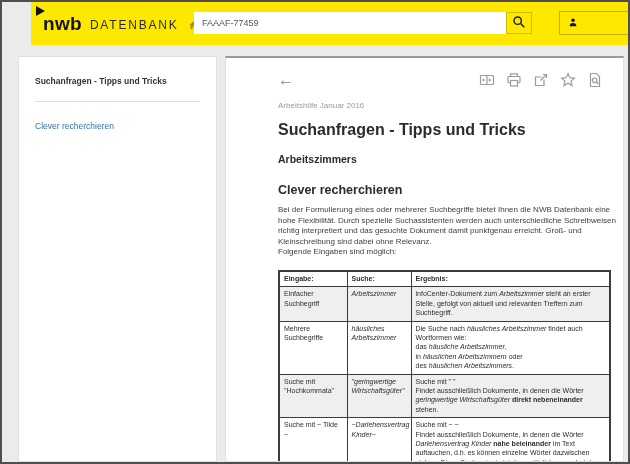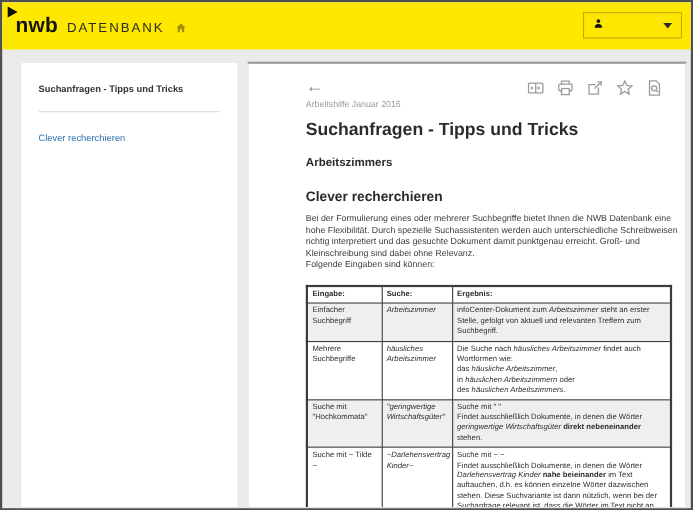--- a/index.html
+++ b/index.html
@@ -3,21 +3,21 @@
 <meta charset="utf-8">
 <style>
   * { box-sizing: border-box; margin: 0; padding: 0; }
   html,body { width:630px; height:464px; }
   body { font-family:"Liberation Sans","DejaVu Sans",sans-serif; overflow:hidden; }
 
   .frame { position:relative; width:630px; height:464px; border:2px solid #4f4f4f;
            background:#ebebeb; overflow:hidden; }
 
   
-  .topbar { position:relative; height:43px; background:#ffe800; }
+  .topbar { position:relative; height:43px; background:#ffe800;margin-left:29px; }
   .corner-tri { position:absolute; top:4px; left:5px; width:0; height:0;
                 border-top:5px solid transparent; border-bottom:5px solid transparent;
                 border-left:9px solid #0e0e0e; }
   .logo { position:absolute; left:12px; top:0; height:43px; display:flex; align-items:center; cursor:pointer; }
   .logo-nwb { font-size:19px; font-weight:bold; color:#141414; letter-spacing:0.3px; }
   .logo-db  { font-size:12px; color:#2a2a2a; letter-spacing:1.8px; margin-left:8px; margin-top:2px; }
   .logo-home { margin-left:9px; margin-top:3px; display:inline-flex; }
 
   .searchwrap { position:absolute; left:163px; top:10px; display:flex; }
   .search-input { width:312px; height:22px; border:none; outline:none; background:#fff;
@@ -41,21 +41,21 @@
 
   .main { flex:1; background:#fff; border:1px solid #e0e0e0; border-top:2px solid #9a9a9a;
           padding:12px 20px 0 52px; overflow:hidden; }
 
   .doc-toolbar { display:flex; justify-content:space-between; align-items:center; height:20px; }
   .back-btn { font-size:16px; color:#848484; line-height:1; cursor:pointer; }
   .tools { display:flex; gap:11px; align-items:center; }
   .tool { display:inline-flex; cursor:pointer; }
   .tool svg { stroke:#9c9c9c; fill:none; stroke-width:1.2; }
 
-  .meta { font-size:8px; color:#9a9a9a; }
+  .meta { margin-top:11px; font-size:8px; color:#9a9a9a; }
   h1 { margin-top:11px; font-size:16px; color:#2b2b2b; }
   h2 { margin-top:14px; font-size:10.5px; color:#2b2b2b; }
   h3 { margin-top:18px; font-size:12.5px; color:#2b2b2b; }
   .intro { margin-top:8px; font-size:8px; line-height:10.6px; color:#3d3d3d; width:347px; }
   .intro2 { font-size:8px; line-height:10.6px; color:#3d3d3d; }
 
   
   .doc-table { border-collapse:collapse; table-layout:fixed; width:331px; margin-top:12px;
                border:2px solid #3c3c3c; font-size:7px; line-height:9.4px; color:#2e2e2e; }
   .doc-table th, .doc-table td { border:1px solid #3c3c3c; padding:2px 4px 3px; text-align:left;
@@ -75,20 +75,31 @@
     <div class="logo">
       <span class="logo-nwb">nwb</span>
       <span class="logo-db">DATENBANK</span>
       <span class="logo-home">
         <svg width="11" height="11" viewBox="0 0 16 16">
             <path d="M8 2 L14 7.2 H12.3 V13.5 H9.4 V9.6 H6.6 V13.5 H3.7 V7.2 H2 Z" fill="rgba(0,0,0,0.38)"></path>
           </svg>
       </span>
     </div>
 
+    <div class="searchwrap">
+      <input class="search-input" type="text" value="FAAAF-77459" style="">
+      <button class="search-btn">
+        <span>
+          <svg width="14" height="14" viewBox="0 0 16 16" fill="none" stroke="#1a1a1a" stroke-width="1.6">
+            <circle cx="6.5" cy="6.5" r="4.2"></circle>
+              <line x1="9.8" y1="9.8" x2="14" y2="14"></line>
+          </svg>
+        </span>
+      </button>
+    </div>
 
     <div class="account">
       <span>
         <svg width="10" height="11" viewBox="0 0 16 16">
           <circle cx="8" cy="4.3" r="2.8" fill="#111"></circle>
           <path d="M2.6 14 a5.4 5.4 0 0 1 10.8 0 Z" fill="#111"></path>
         </svg>
       </span>
       <span class="caret-down"></span>
     </div>
@@ -142,21 +153,21 @@
             </svg>
           </span>
         </div>
       </div>
 
       <div class="meta">Arbeitshilfe Januar 2016</div>
       <h1>Suchanfragen - Tipps und Tricks</h1>
       <h2>Arbeitszimmers</h2>
       <h3>Clever recherchieren</h3>
       <p class="intro">Bei der Formulierung eines oder mehrerer Suchbegriffe bietet Ihnen die NWB Datenbank eine hohe Flexibilität. Durch spezielle Suchassistenten werden auch unterschiedliche Schreibweisen richtig interpretiert und das gesuchte Dokument damit punktgenau erreicht. Groß- und Kleinschreibung sind dabei ohne Relevanz.</p>
-      <div class="intro2">Folgende Eingaben sind können:</div>
+      <div class="intro2">Folgende Eingaben sind möglich:</div>
 
       <table class="doc-table" id="doc-table">
         <colgroup>
             <col style="width:68px">
             <col style="width:64px">
             <col style="width:199px">
           </colgroup>
         <thead>
             <tr>
               <th>Eingabe:</th>

